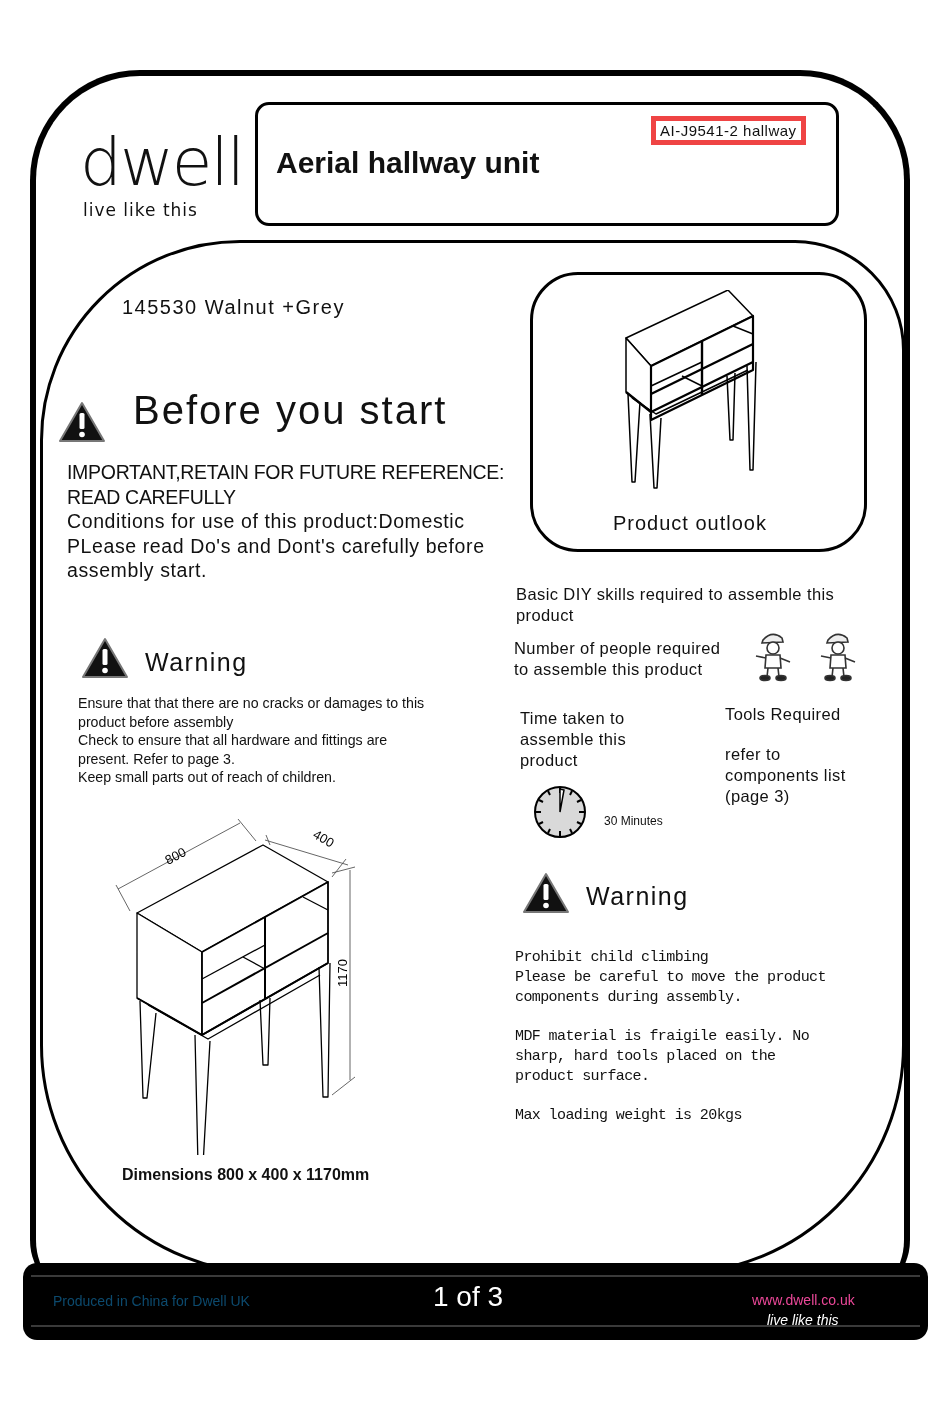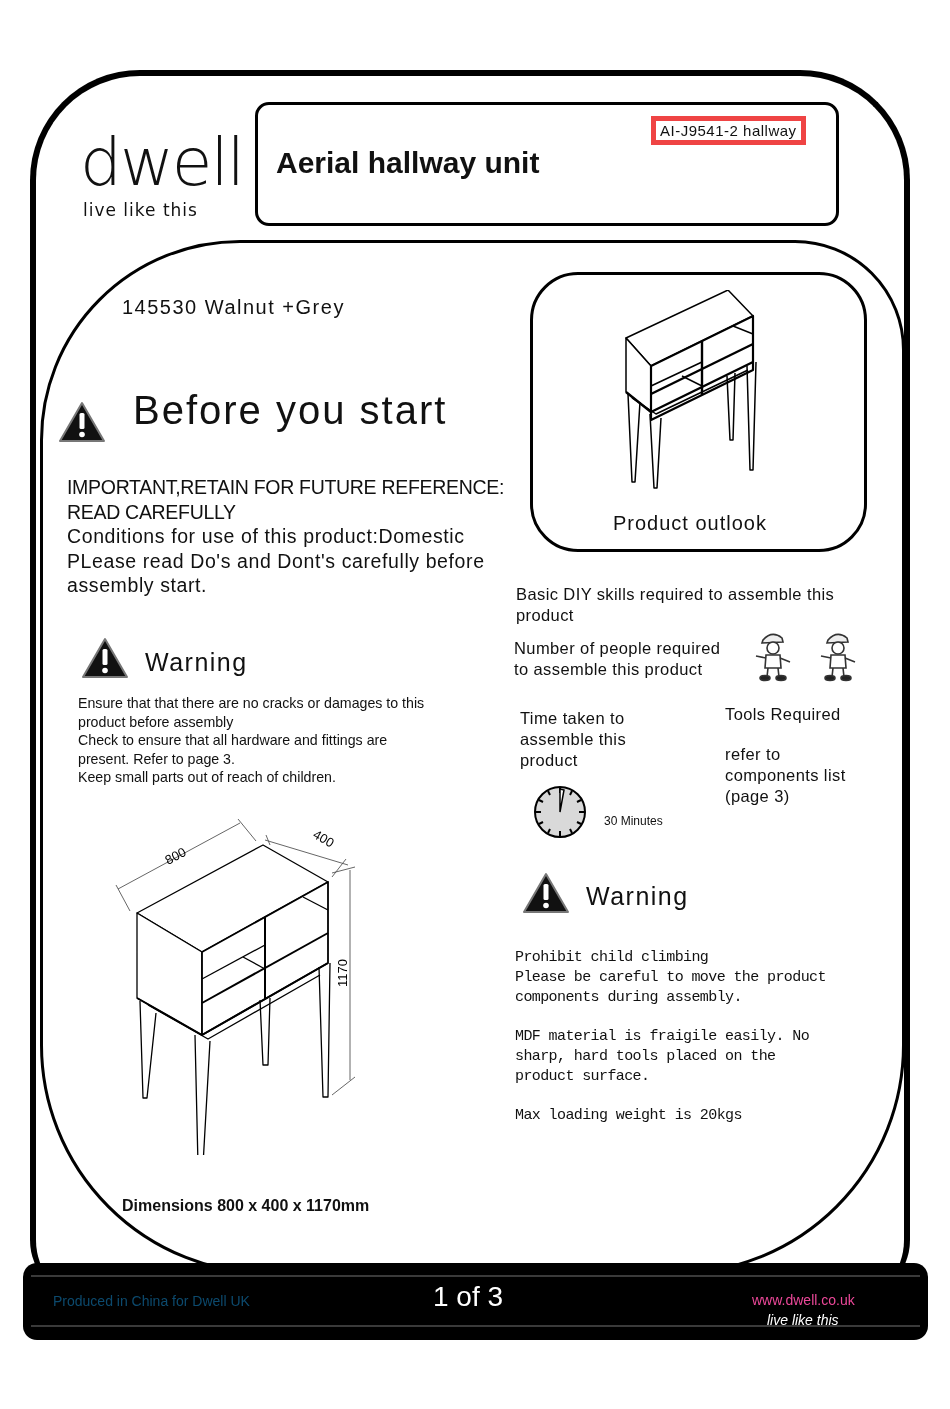--- a/index.html
+++ b/index.html
@@ -28,38 +28,38 @@
   .product-title { left: 276px; top: 146px; font-size: 30px; font-weight: bold; }
   .code-tag { left: 651px; top: 116px; border: 5px solid #ef4444; padding: 1px 4px;
               font-size: 15px; font-family: "Liberation Sans Narrow", "Liberation Sans", sans-serif;
               letter-spacing: 0.5px; background: #fff; }
 
   .sku-line { left: 122px; top: 296px; font-size: 20px; letter-spacing: 1.5px; }
 
   .warn-icon { width: 50px; height: 44px; }
   .big-title { left: 133px; top: 388px; font-size: 40px; letter-spacing: 2px; font-weight: normal; }
 
-  .important { left: 67px; top: 460px; width: 440px; font-size: 19.5px; line-height: 24.5px; margin-top: 15px; }
+  .important { left: 67px; top: 460px; width: 440px; font-size: 19.5px; line-height: 24.5px; }
   .important .caps { letter-spacing: -0.3px; }
   .important .body { letter-spacing: 0.6px; }
 
   .warn-title { font-size: 25px; letter-spacing: 1.5px; }
   .warn-list-1 { left: 78px; top: 694px; width: 400px; font-size: 14.2px; line-height: 18.5px; }
   .warn-list-2 { left: 515px; top: 948px; width: 340px; font-size: 15px; line-height: 19.8px;
                  font-family: "Liberation Mono", "DejaVu Sans Mono", monospace; letter-spacing: -0.6px; }
   .warn-list-2 .gap { height: 19.8px; }
 
   
   .outlook-box { left: 530px; top: 272px; width: 337px; height: 280px;
                  border: 3px solid #000; border-radius: 48px; box-sizing: border-box; }
   .outlook-label { left: 613px; top: 512px; font-size: 20px; letter-spacing: 1px; }
 
   .info-text { font-size: 16.5px; line-height: 21px; letter-spacing: 0.4px; }
 
-  .dims-caption { left: 122px; top: 1166px; font-size: 16px; font-weight: bold; margin-top: 31px; }
+  .dims-caption { left: 122px; top: 1166px; font-size: 16px; font-weight: bold; }
 
   
   .footer-bar { left: 23px; top: 1263px; width: 905px; height: 77px; background: #000;
                 border-radius: 14px; }
   .footer-line { position: absolute; left: 8px; right: 8px; height: 2px; background: #3a3a3a; }
   .footer-left { left: 53px; top: 1293px; color: #0c4a6e; font-size: 14px; }
   .footer-page { left: 433px; top: 1281px; color: #fff; font-size: 28px; }
   .footer-url { left: 752px; top: 1292px; color: #ec4899; font-size: 14px; }
   .footer-tag { left: 767px; top: 1312px; color: #fff; font-size: 14px; font-style: italic; }
 </style>

